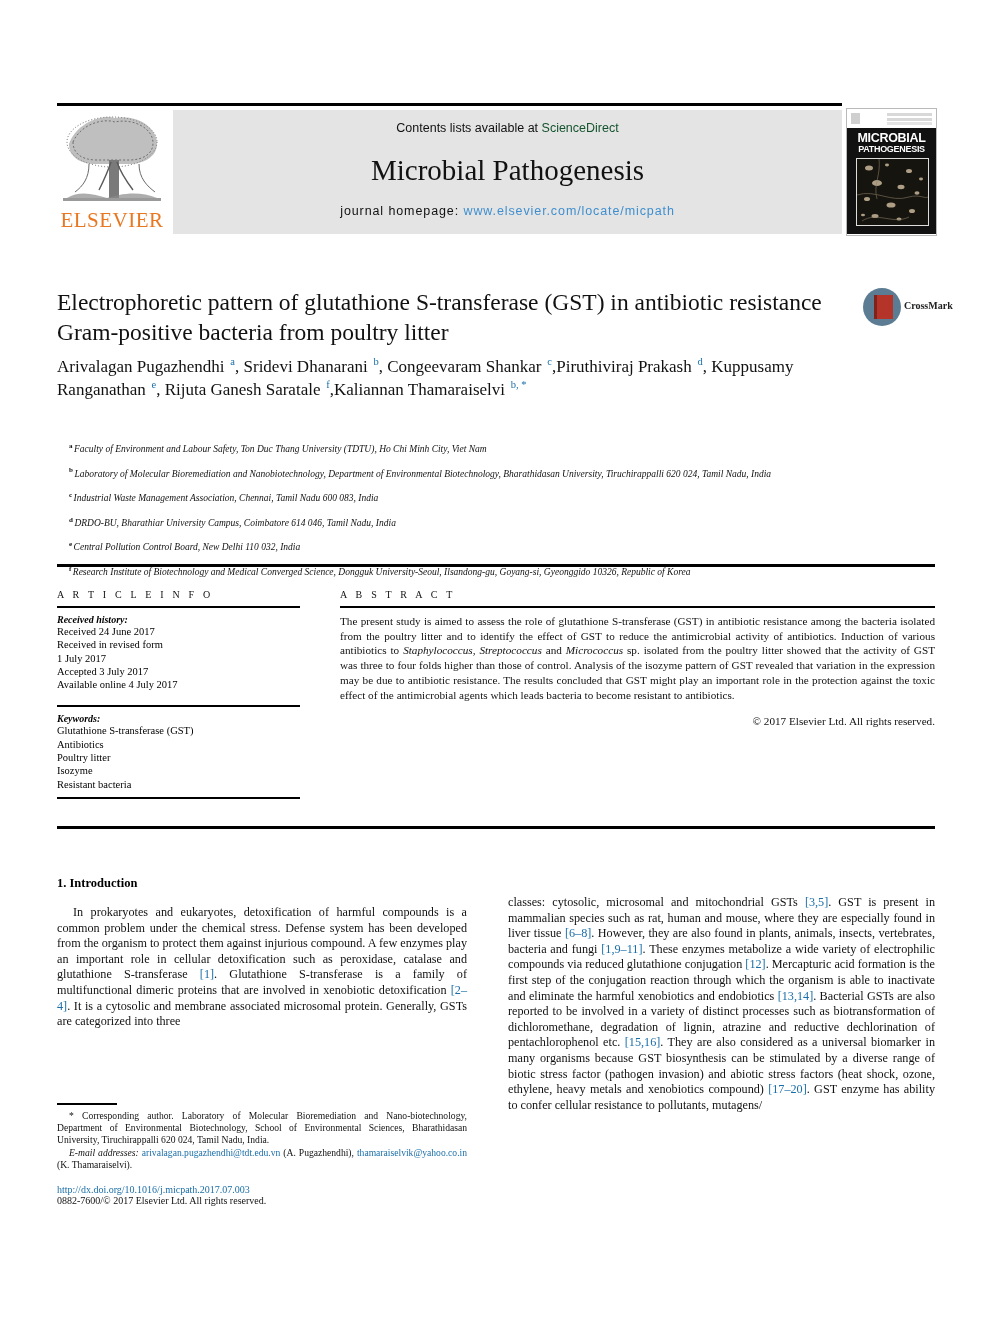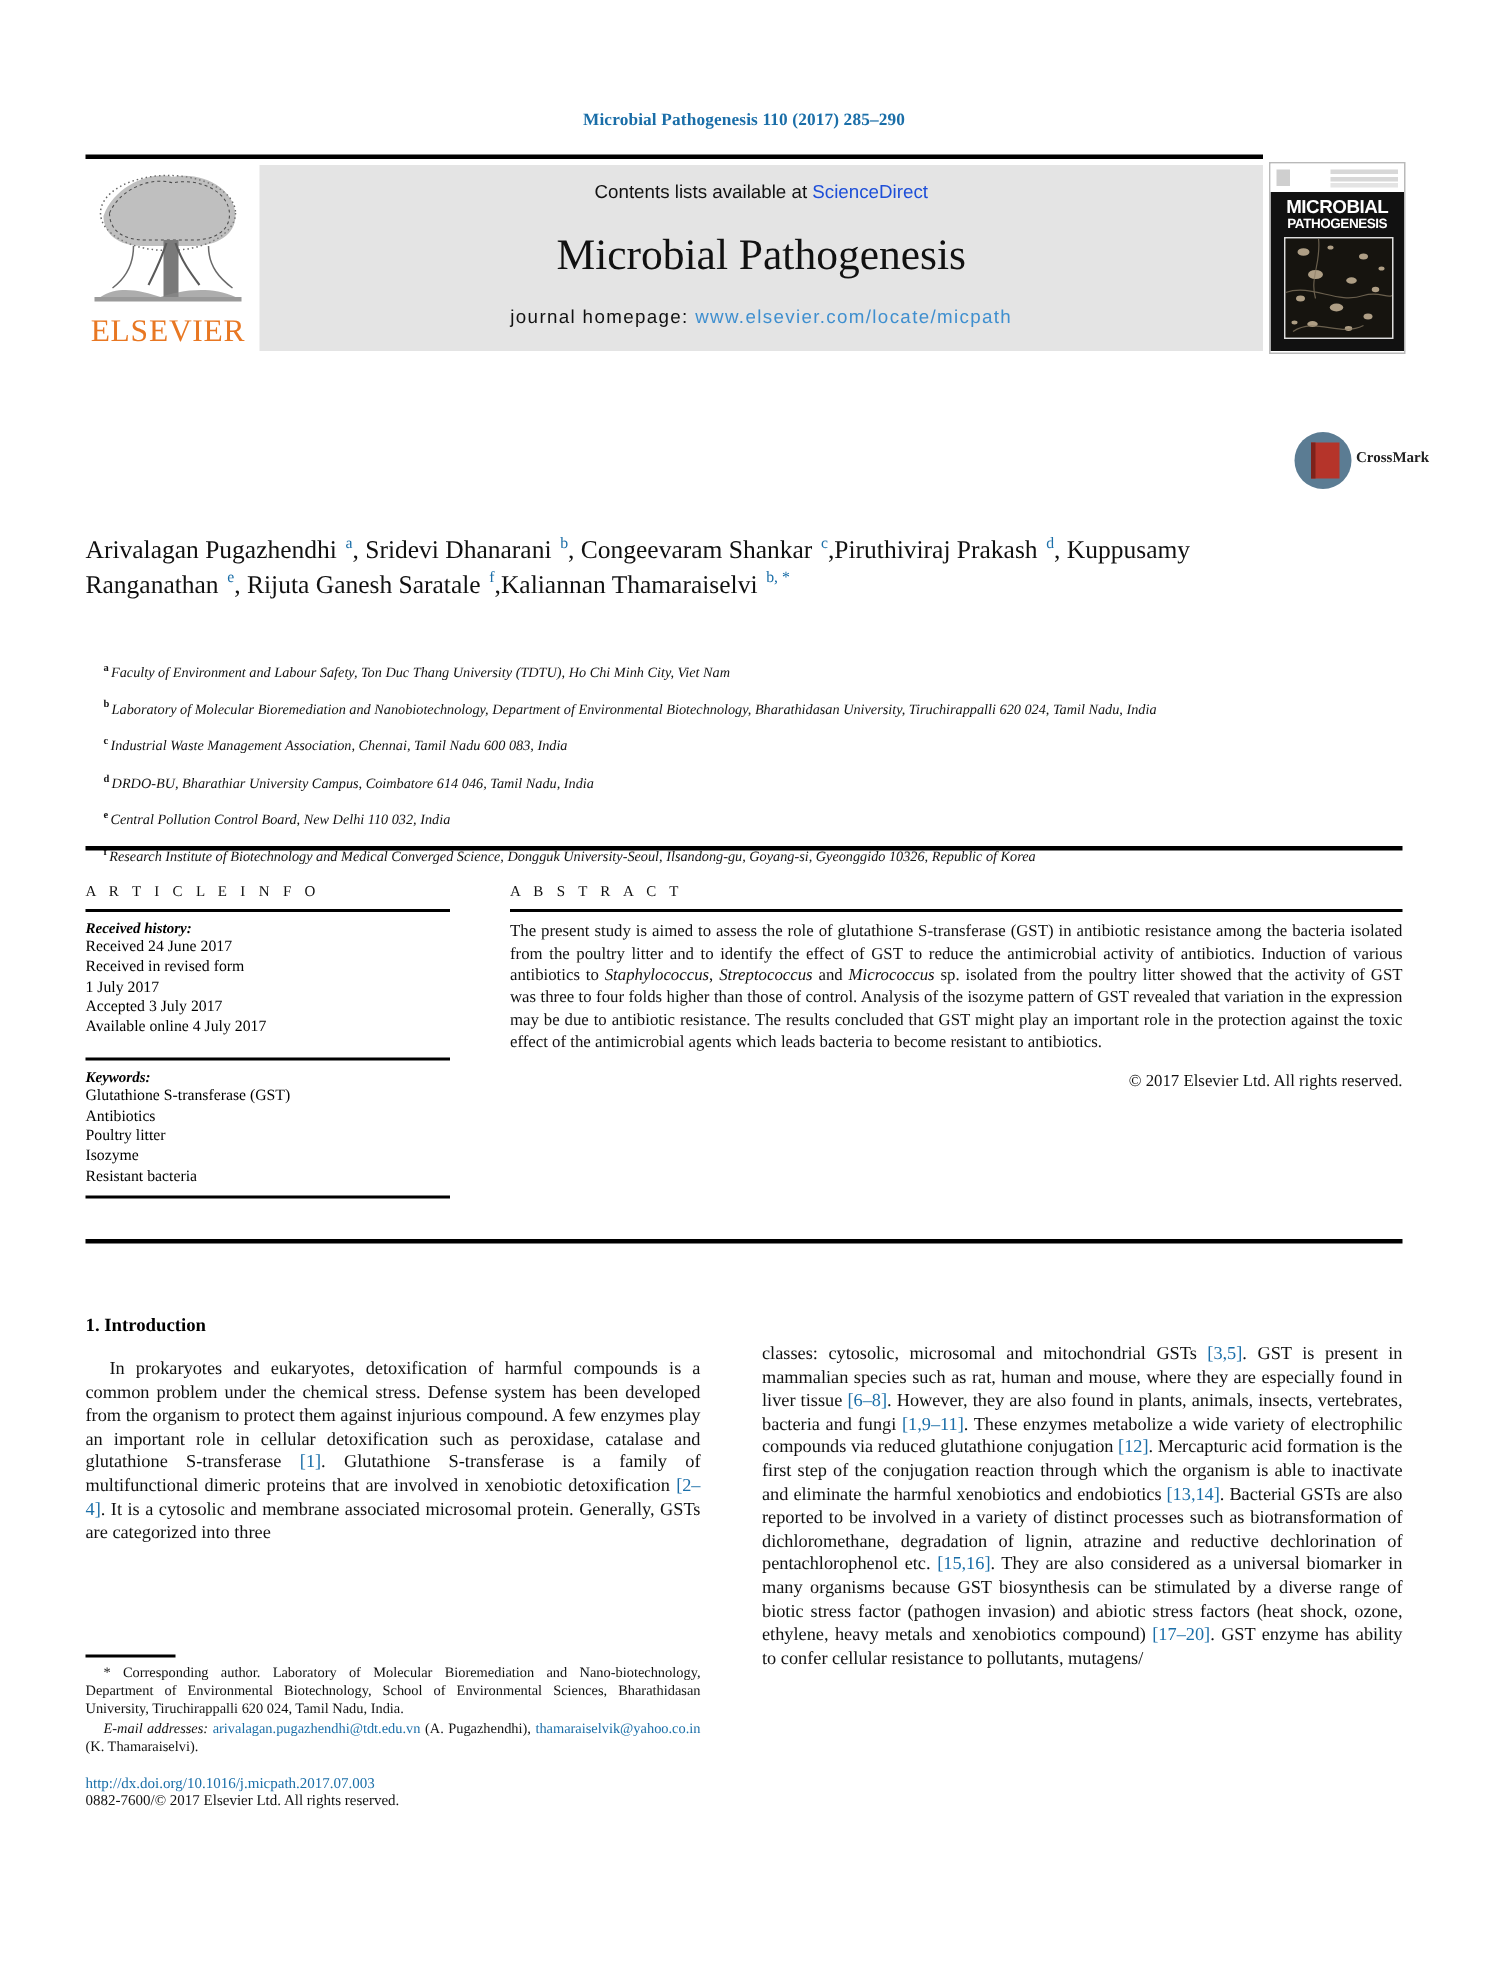--- a/index.html
+++ b/index.html
@@ -80,21 +80,21 @@
   .contents-line {
     position: absolute;
     left: 0; top: 11px;
     width: 669px;
     text-align: center;
     font-family: "Liberation Sans", sans-serif;
     font-size: 12.5px;
     color: #111;
   }
   .contents-line .sd {
-    color: #1d4ed8;
+    color: #14532d;
   }
   .journal-title {
     position: absolute;
     left: 0; top: 44px;
     width: 669px;
     text-align: center;
     font-family: "Liberation Serif", serif;
     font-size: 29px;
     color: #111;
   }
@@ -380,21 +380,20 @@
     font-size: 10px;
     color: #111;
     margin: 0;
   }
 </style>
 </head>
 <body>
 
 <div class="page">
 
-  <div class="running-head">Microbial Pathogenesis 110 (2017) 285–290</div>
 
   <div class="masthead">
     <div class="masthead-rule"></div>
 
     <div class="elsevier-logo">
       <svg class="elsevier-tree" viewBox="0 0 106 96">
         <g fill="#555">
           <ellipse cx="53" cy="30" rx="45" ry="25" fill="none" stroke="#666" stroke-width="1" stroke-dasharray="1 2"></ellipse>
           <path d="M10 32 C18 10, 44 2, 56 6 C76 2, 98 14, 98 32 C98 44, 86 52, 70 52 L36 52 C20 52, 10 44, 10 32 Z" fill="#8a8a8a" opacity="0.55"></path>
           <path d="M14 30 C22 12, 44 6, 56 10 C74 6, 94 16, 94 31 C94 42, 84 48, 70 48 L38 48 C22 48, 14 41, 14 30 Z" fill="none" stroke="#4a4a4a" stroke-width="0.7" stroke-dasharray="2 2"></path>
@@ -446,20 +445,23 @@
               <path d="M0 36 C18 30, 34 44, 52 38 C62 35, 68 40, 71 38"></path>
               <path d="M5 62 C20 52, 36 66, 52 58"></path>
               <path d="M22 0 C24 16, 16 26, 20 40"></path>
             </g>
           </svg>
         </div>
       </div>
     </div>
   </div>
 
+  <div class="title-block">
+    <h1 class="article-title">Electrophoretic pattern of glutathione S-transferase (GST) in antibiotic resistance Gram-positive bacteria from poultry litter</h1>
+  </div>
 
   <div class="crossmark">
     <div class="crossmark-disc">
       <div class="crossmark-book"></div>
     </div>
     <div class="crossmark-label">CrossMark</div>
   </div>
 
   <div class="authors"><span>Arivalagan Pugazhendhi </span><sup>a</sup><span>, </span><span>Sridevi Dhanarani </span><sup>b</sup><span>, </span><span>Congeevaram Shankar </span><sup>c</sup><span>,</span><span>Piruthiviraj Prakash </span><sup>d</sup><span>, </span><span>Kuppusamy Ranganathan </span><sup>e</sup><span>, </span><span>Rijuta Ganesh Saratale </span><sup>f</sup><span>,</span><span>Kaliannan Thamaraiselvi </span><sup>b, *</sup></div>
 

